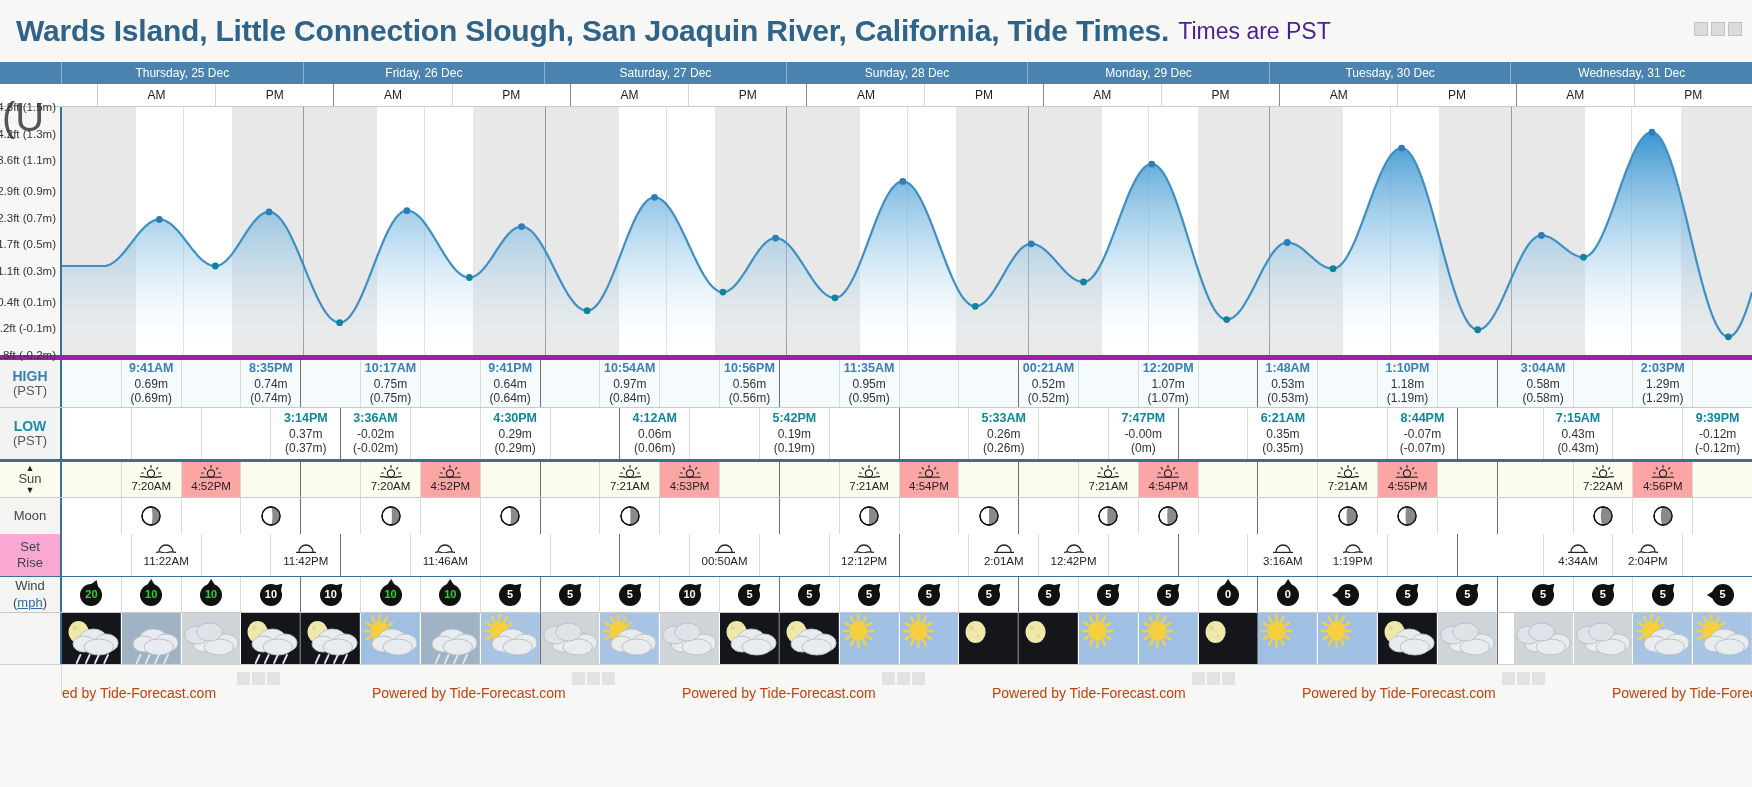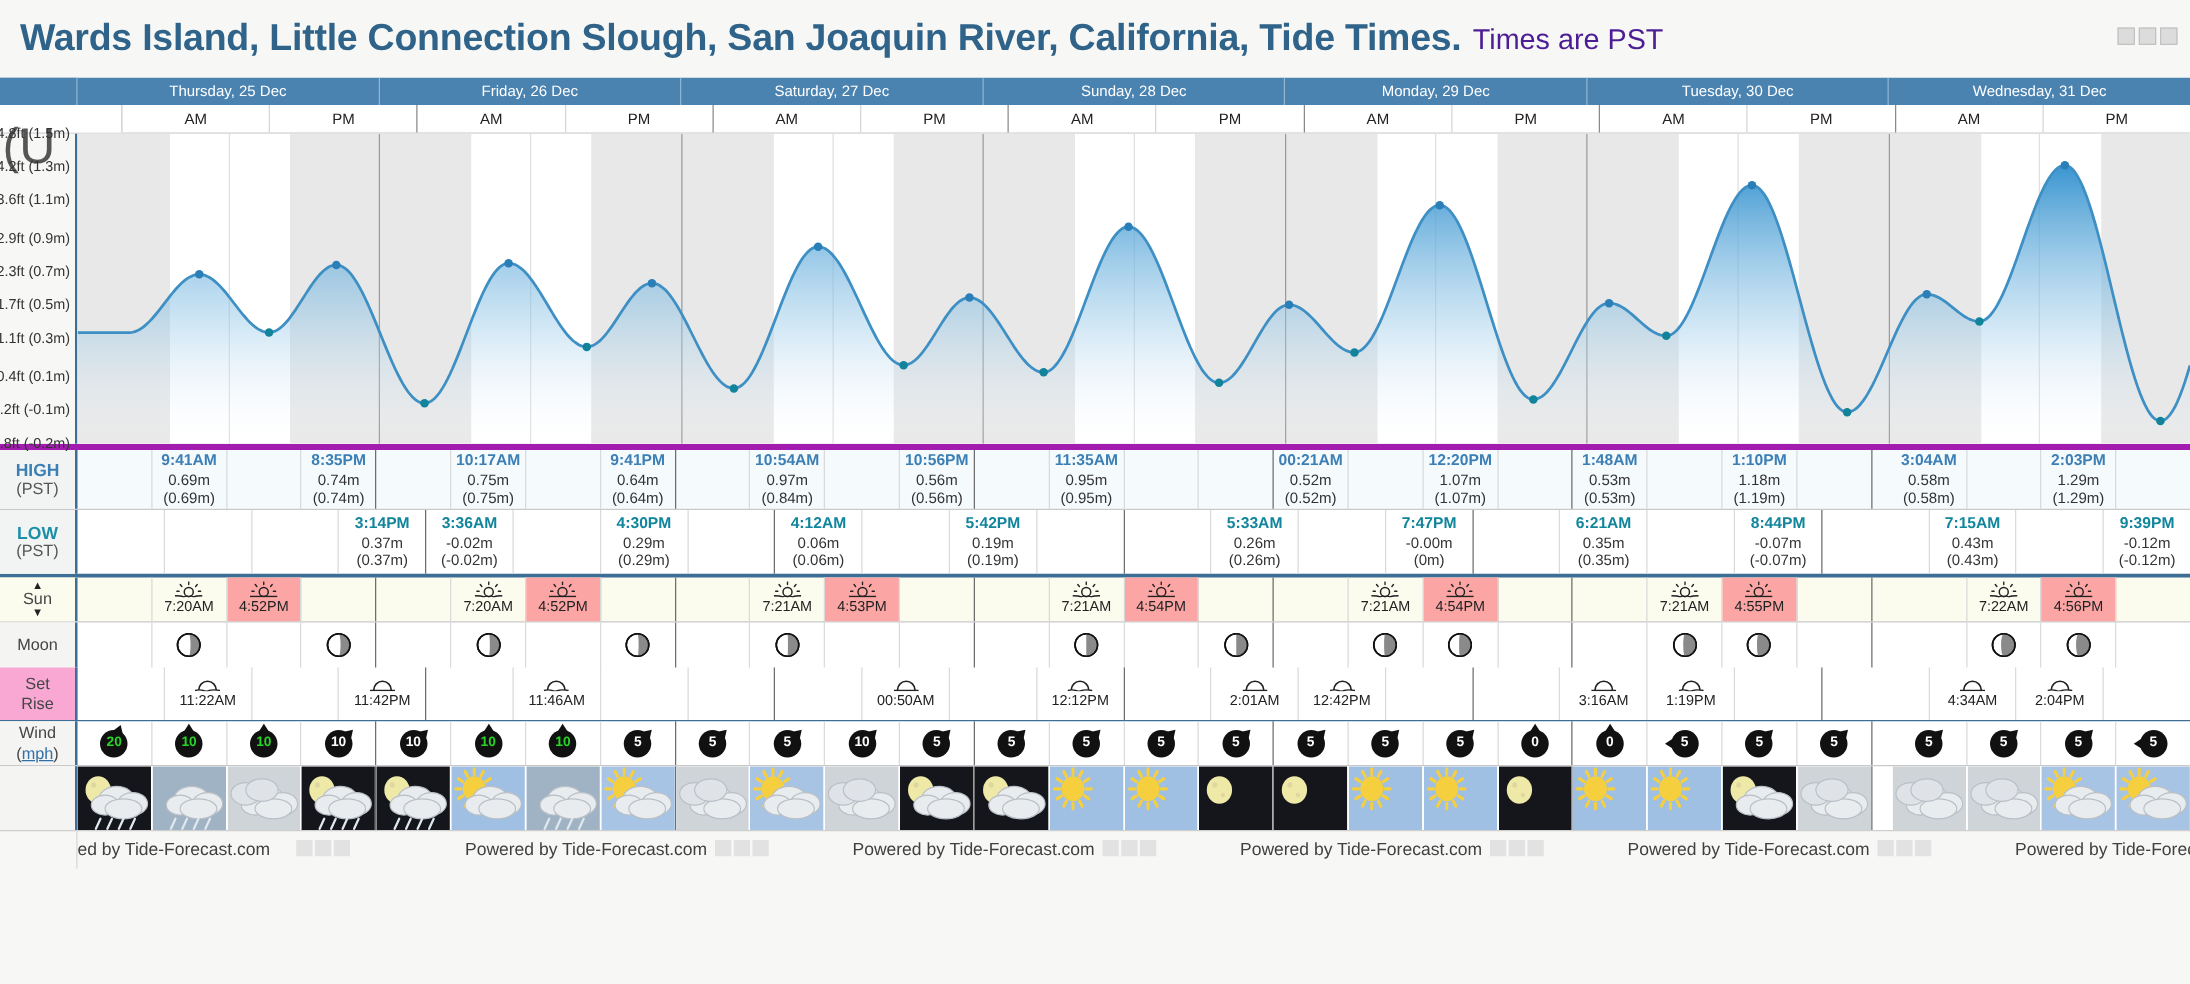--- a/index.html
+++ b/index.html
@@ -135,21 +135,21 @@
   #row-weather .row-label { background:#f4f4f2; }
   .wx { flex:1 1 0; min-width:0; height:52px; position:relative; overflow:hidden;
         border-right:1px solid #fff; }
   .wx:last-child { border-right:none; }
 
   
   #footer { height:30px; display:flex; align-items:center; background:#f7f7f5;
             border-top:1px solid #cfcfcf; position:relative; }
   #footer .lblcol { height:30px; border-right:1px solid #d8d8d8; }
   #footer-strip { flex:1 1 0; position:relative; height:30px; }
-  .pw { position:absolute; top:6px; font-size:14px; color:#404040; white-space:nowrap; }
+  .pw { position:absolute; top:20px; font-size:14px; color:#c2410c; white-space:nowrap; }
   .pwicons { position:absolute; top:7px; display:flex; gap:2px; }
   .pwi { width:13px; height:13px; background:#e2e2e2; }
 </style>
 </head>
 <body>
 
 <div id="title-bar">
   <span id="title-text">Wards Island, Little Connection Slough, San Joaquin River, California, Tide Times.</span>
   <span id="title-suffix">Times are PST</span>
   <div id="title-icons">

